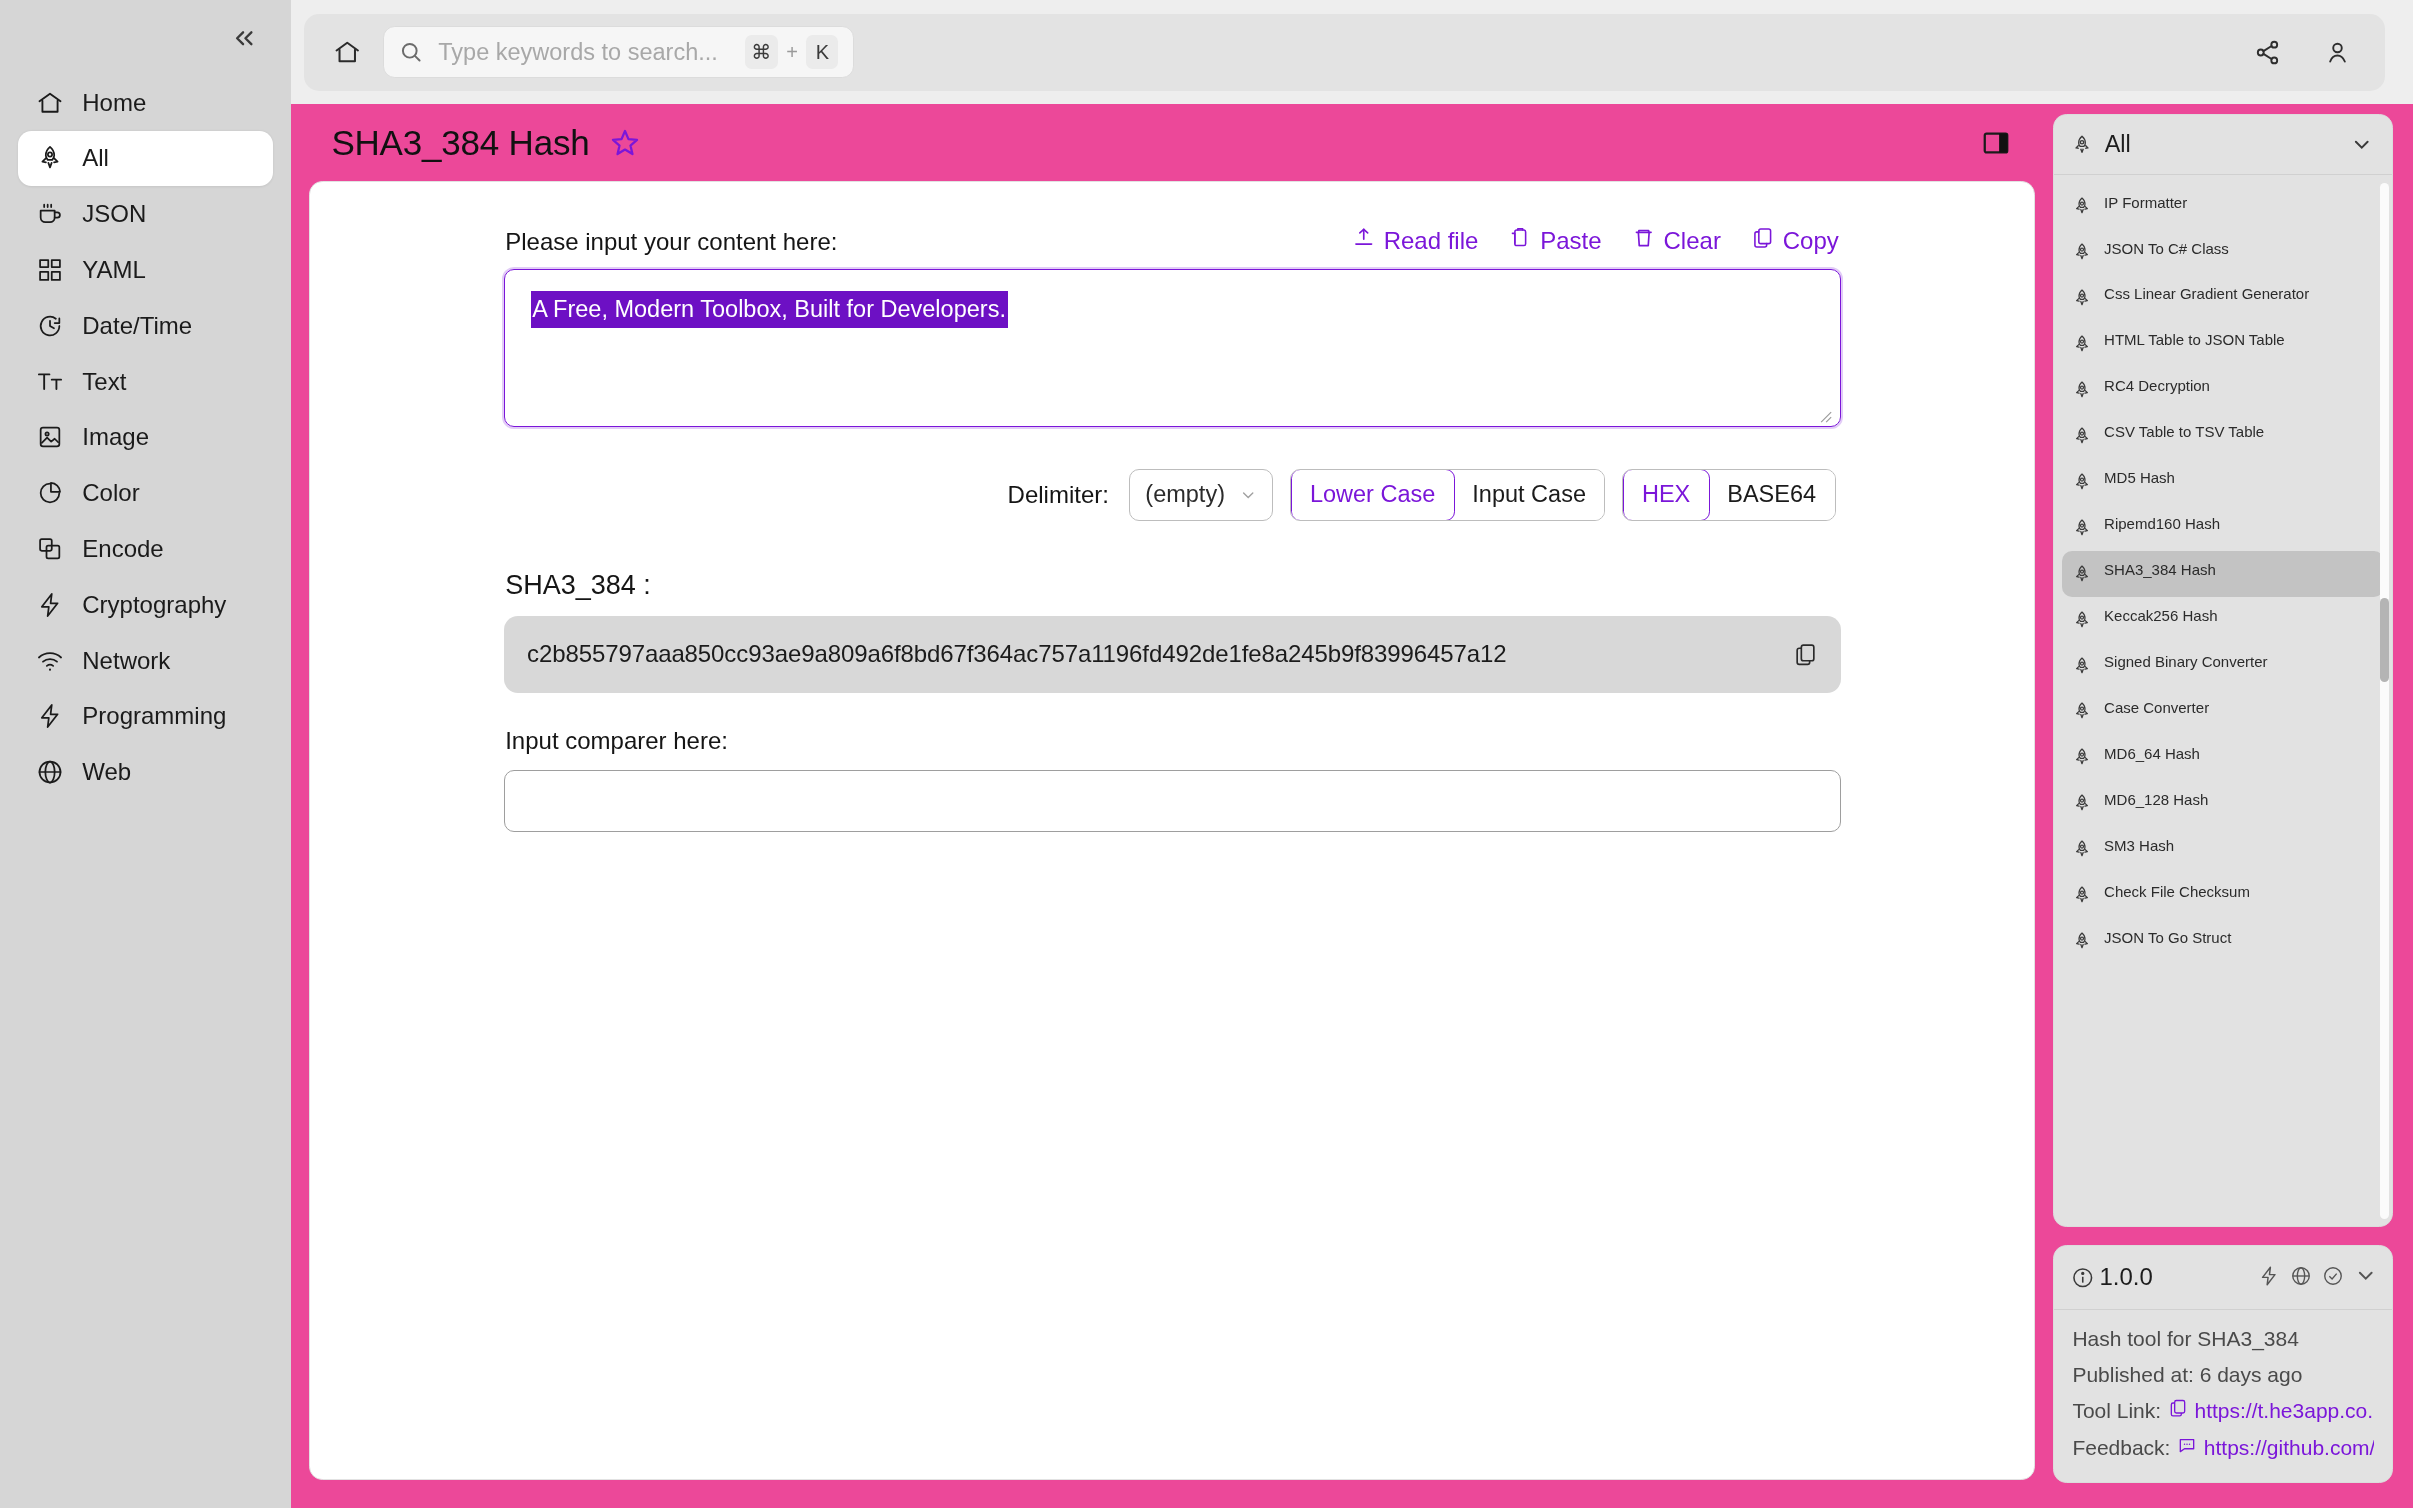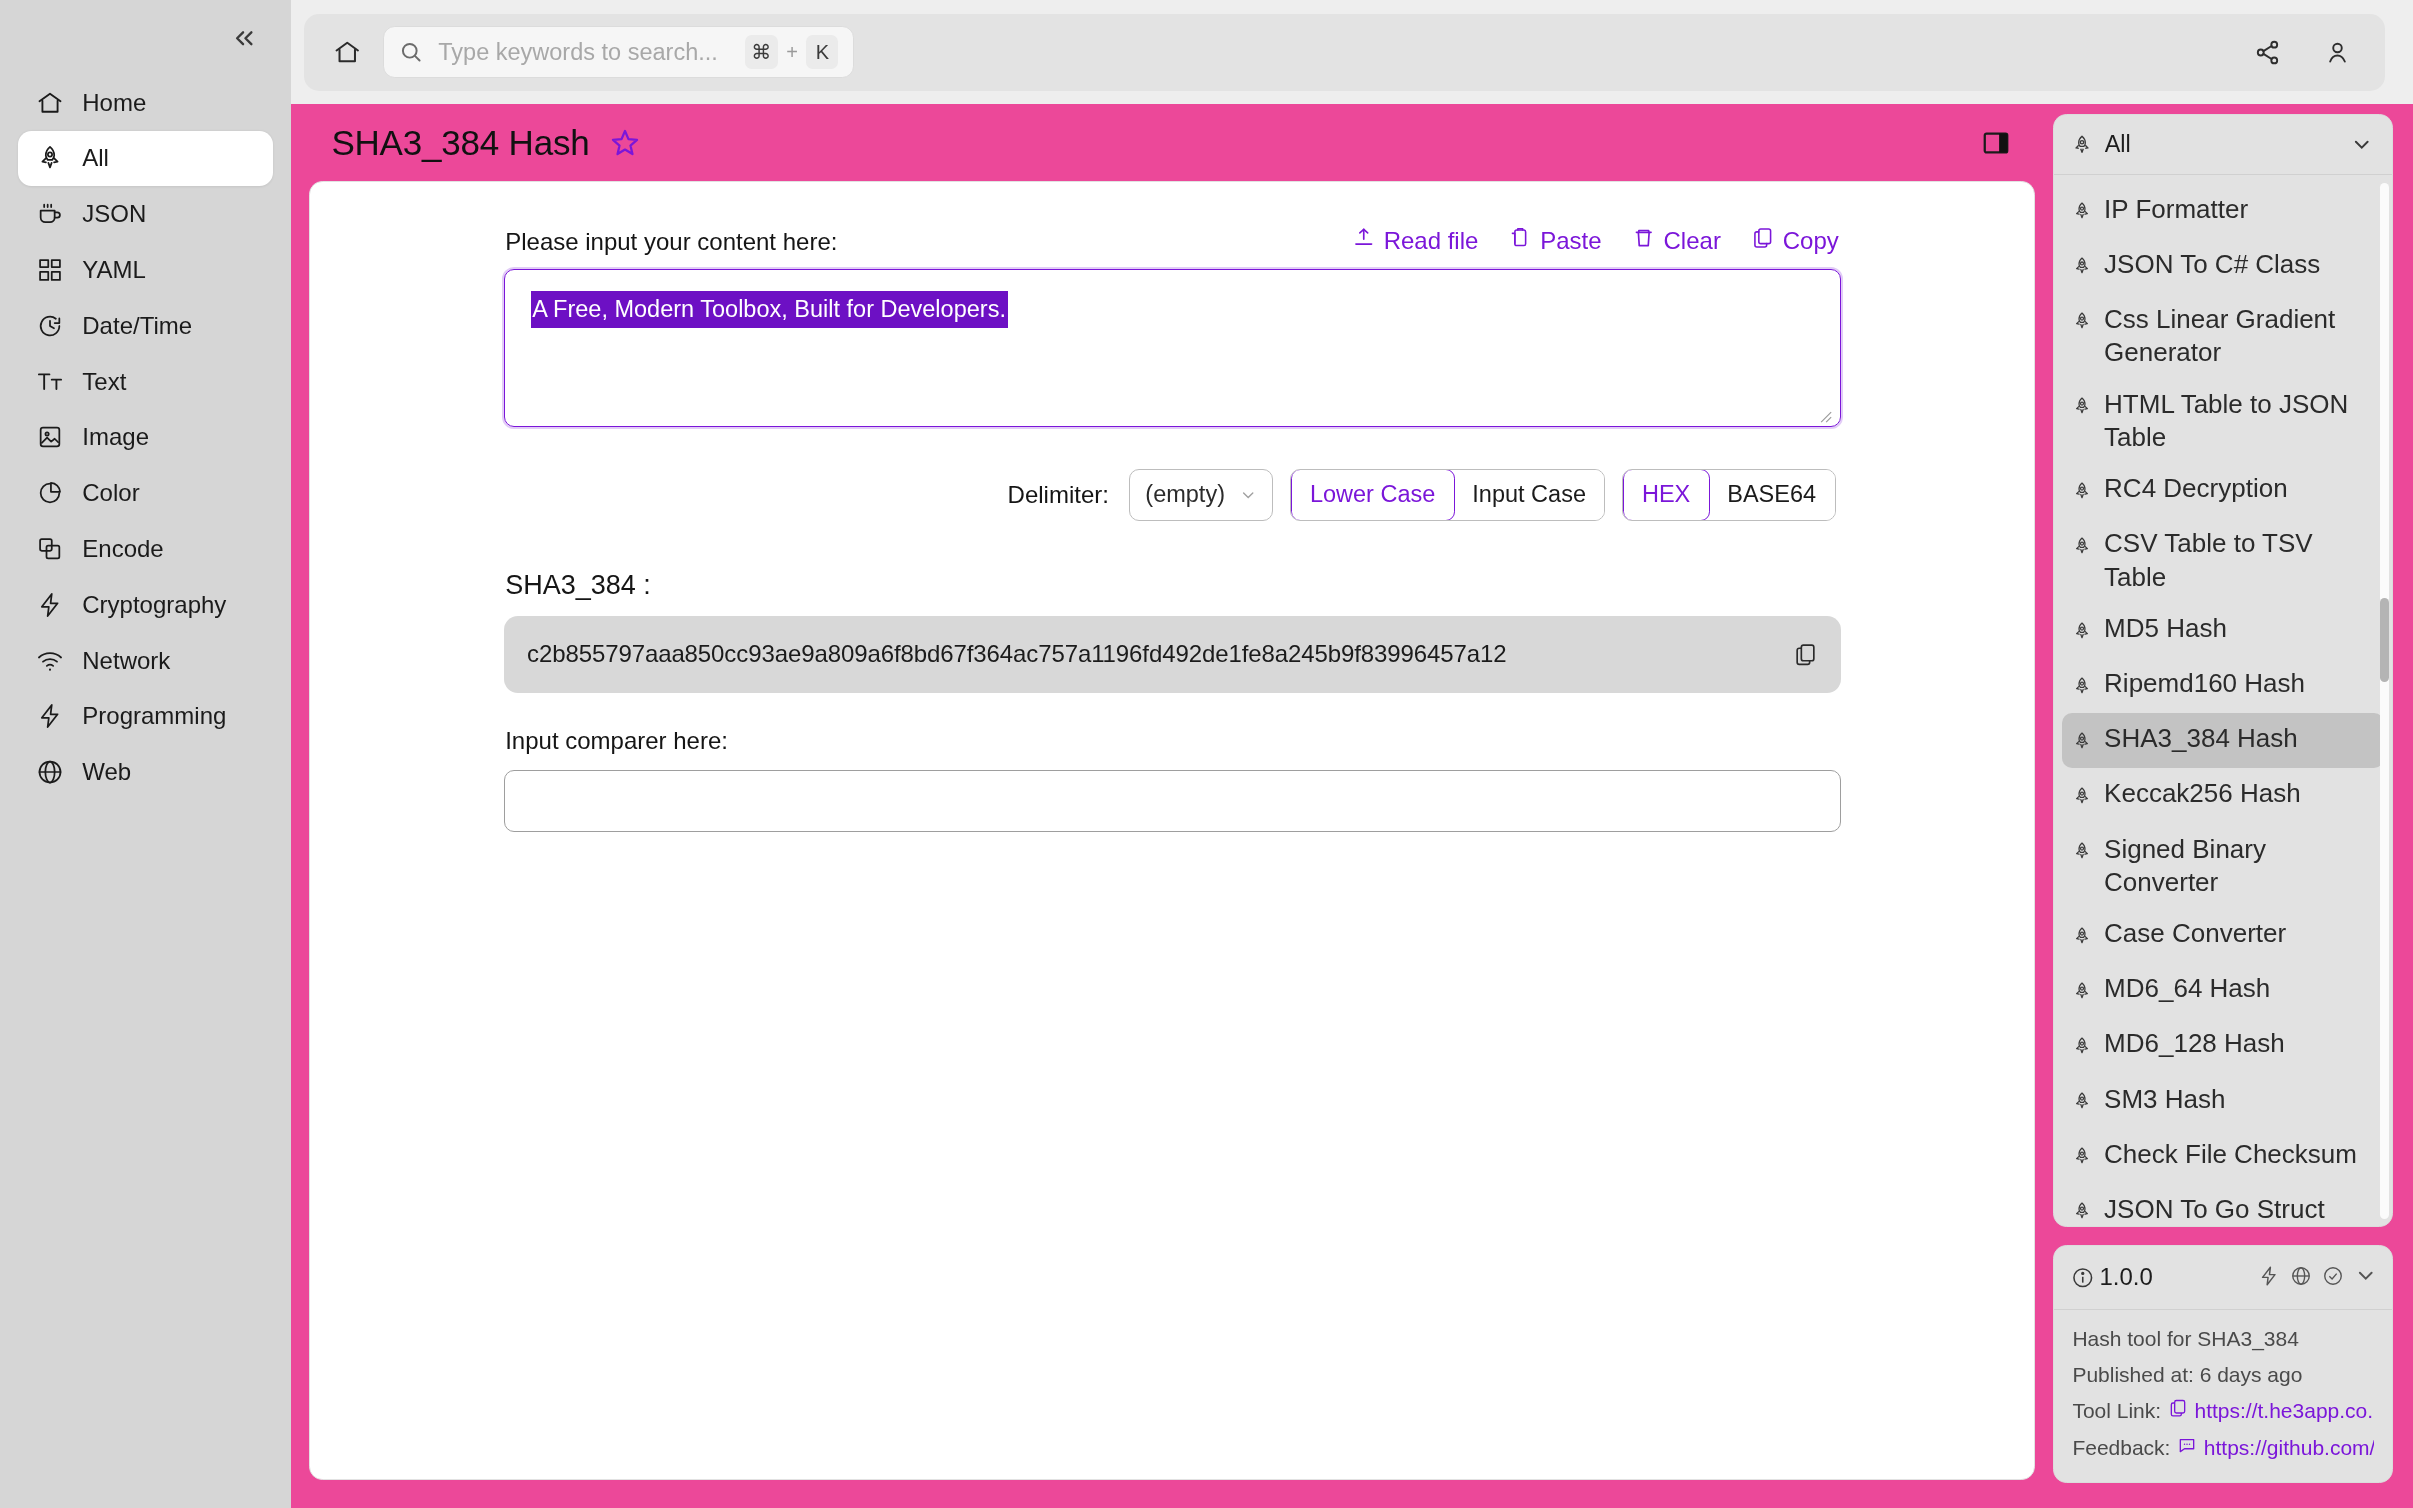--- a/index.html
+++ b/index.html
@@ -419,21 +419,21 @@
     padding: 8.4px 8.4px 0 8.4px;
     position: relative;
     min-height: 0;
   }
   .rp-item {
     display: flex;
     align-items: flex-start;
     gap: 11.7px;
     padding: 9.2px 11.7px 9.2px 10px;
     border-radius: 10px;
-    font-size: 26px;
+    font-size: 15px;
     color: #2b2b2b;
     cursor: pointer;
     line-height: 1.28;
   }
   .rp-item.active { background: #c3c3c3; }
   .rp-item-icon { flex: 0 0 auto; color: #3b3b3b; margin-top: 3.4px; }
   .rp-scrollbar {
     position: absolute;
     right: 3.4px;
     top: 8.4px;

